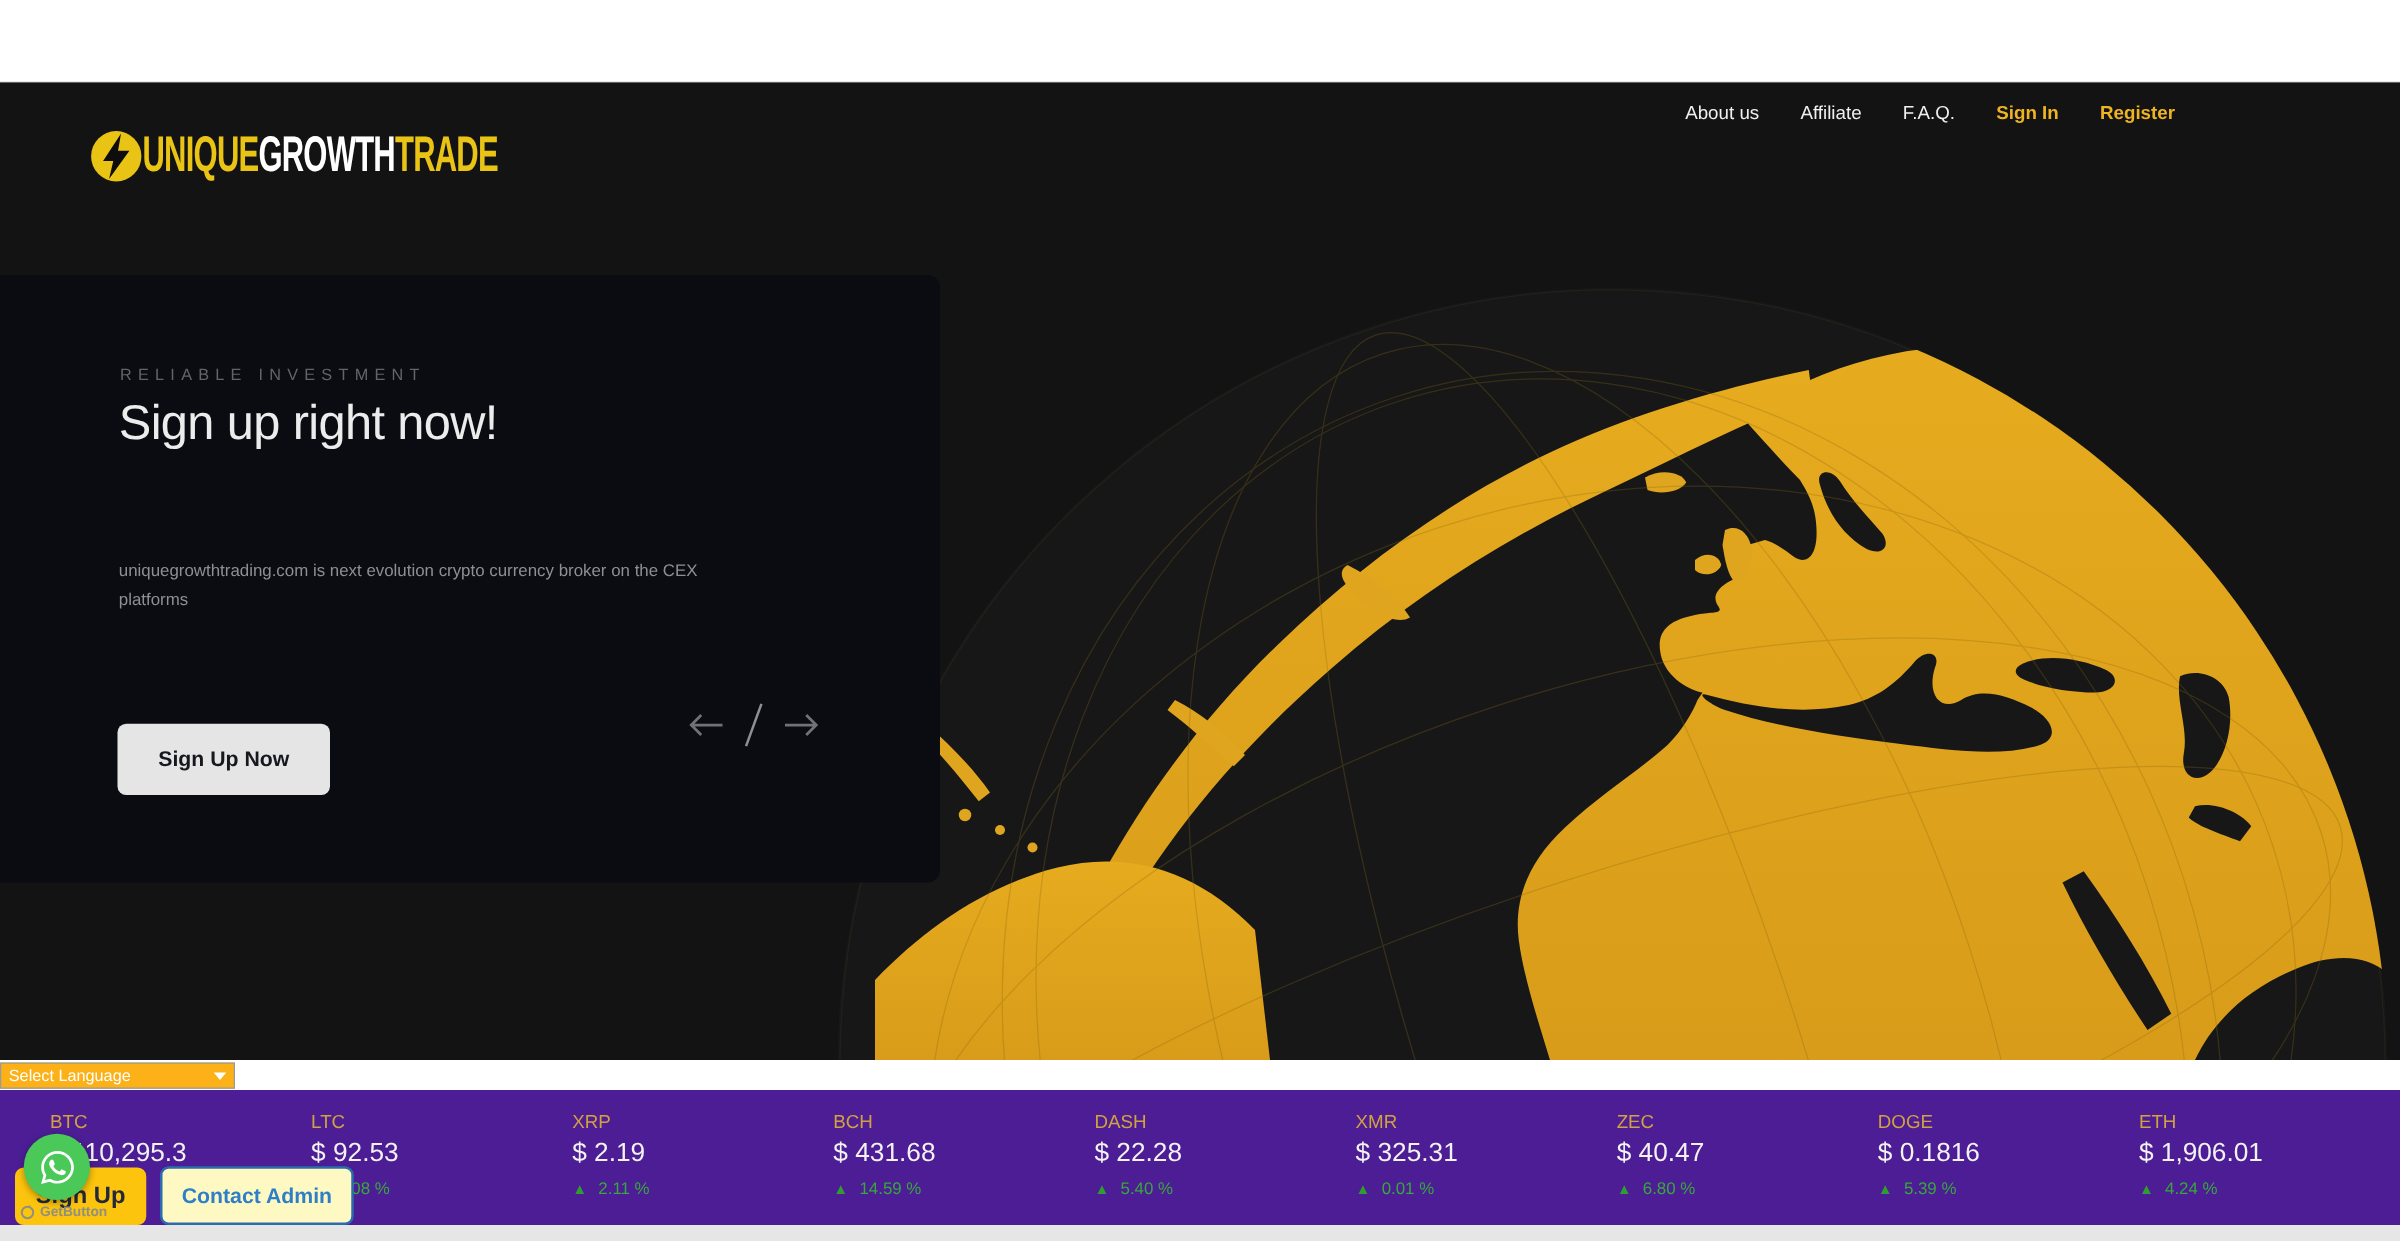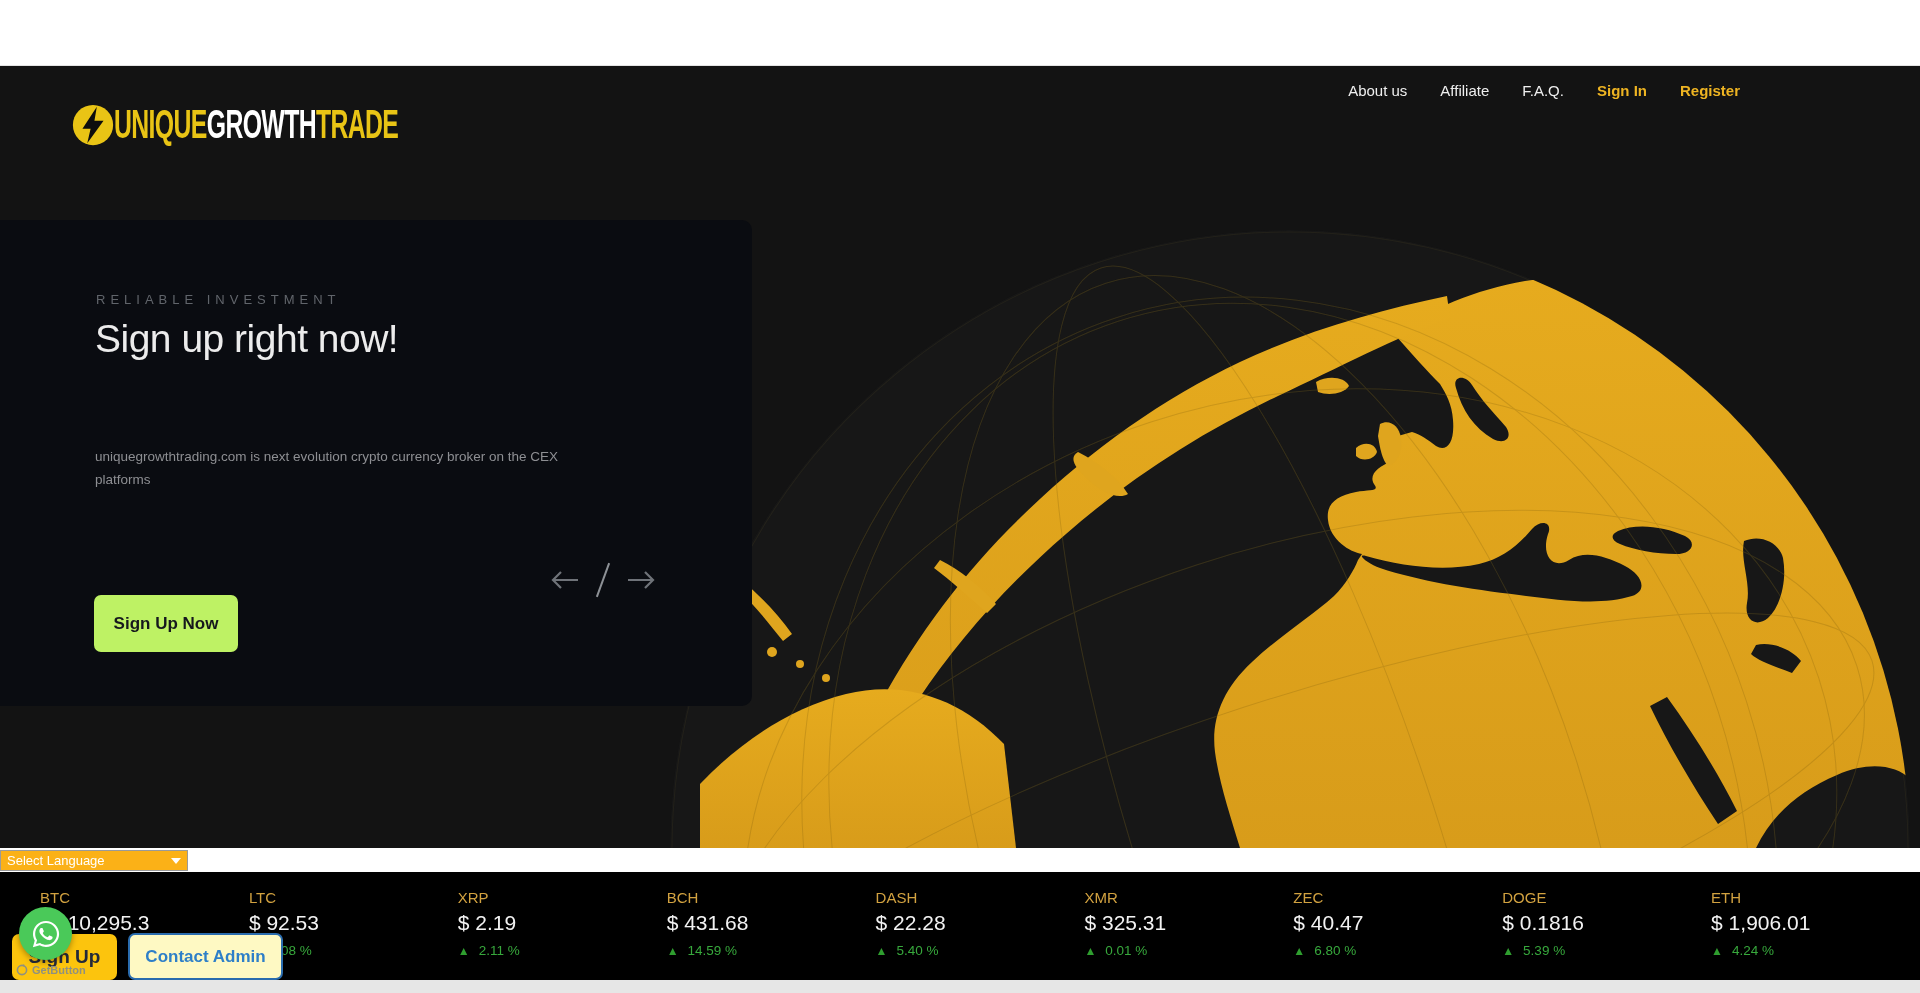--- a/index.html
+++ b/index.html
@@ -23,40 +23,40 @@
   .logo .word .g{color:#ffffff;}
   .logo .word .t{color:#e9c415;}
 
   .card{position:absolute;left:0;top:154px;width:752px;height:486px;background:#0a0c11;border-radius:0 10px 10px 0;z-index:10;}
   .eyebrow{position:absolute;left:96px;top:72px;font-size:13px;letter-spacing:5px;color:#61656b;}
   .hero-title{position:absolute;left:95px;top:97px;font-size:39px;letter-spacing:-.5px;font-weight:400;color:#ececec;text-align:right;}
   .subrow{position:absolute;left:94px;top:182px;display:flex;align-items:center;}
   .subrow .dash{width:40px;height:2px;background:#43474e;margin-right:20px;}
   .subrow .subtxt{font-size:20px;color:#d8d9db;}
   .desc{position:absolute;left:95px;top:226px;width:486px;font-size:13.5px;line-height:1.7;color:#8e8f93;}
-  .cta{position:absolute;left:94px;top:375px;width:144px;height:57px;background:#bef264;border:none;border-radius:7px;
+  .cta{position:absolute;left:94px;top:359px;width:170px;height:57px;background:#e5e5e5;border:none;border-radius:7px;
        font-size:17px;font-weight:bold;color:#16181d;cursor:pointer;}
 
   .controls{position:absolute;left:550px;top:496px;display:flex;align-items:center;gap:18px;z-index:12;}
   .controls .arrow{cursor:pointer;display:block;}
   .controls .slash{width:2px;height:36px;background:#8d9196;transform:rotate(20deg);margin:0 4px;}
 
   
   .globe{position:absolute;left:660px;top:164px;width:1260px;height:618px;z-index:1;}
 
   
   .band{position:absolute;left:0;top:848px;width:1920px;height:24px;background:#ffffff;z-index:20;display:flex;justify-content:flex-start;align-items:center;}
   .langwrap{position:relative;width:188px;height:21px;}
   .langwrap select{width:188px;height:21px;background:#fbb117;color:#ffffff;font-size:13px;border:1px solid #9a9a9a;
       border-radius:0;appearance:none;-webkit-appearance:none;padding:0 18px 0 6px;cursor:pointer;}
   .langwrap:after{content:"";position:absolute;right:7px;top:8px;width:0;height:0;border-left:5px solid transparent;
       border-right:5px solid transparent;border-top:6px solid #ffffff;pointer-events:none;}
 
   
-  .ticker{position:absolute;left:0;top:872px;width:1920px;height:108px;background:#000000;z-index:15;
+  .ticker{position:absolute;left:0;top:872px;width:1920px;height:108px;background:#4c1d95;z-index:15;
       display:grid;grid-template-columns:repeat(9,1fr);padding-left:40px;}
   .coin{padding-top:17px;}
   .coin-sym{font-size:15px;color:#d2a240;}
   .coin-price{font-size:21px;color:#f2f2f2;margin-top:5px;}
   .coin-change{font-size:13.5px;color:#37a83c;margin-top:8px;display:flex;align-items:center;gap:9px;}
   .coin-change .tri{color:#2f9e2f;font-size:12px;}
 
   
   .foot{position:absolute;left:0;top:980px;width:1920px;height:13px;background:#e6e6e6;z-index:14;}
 

